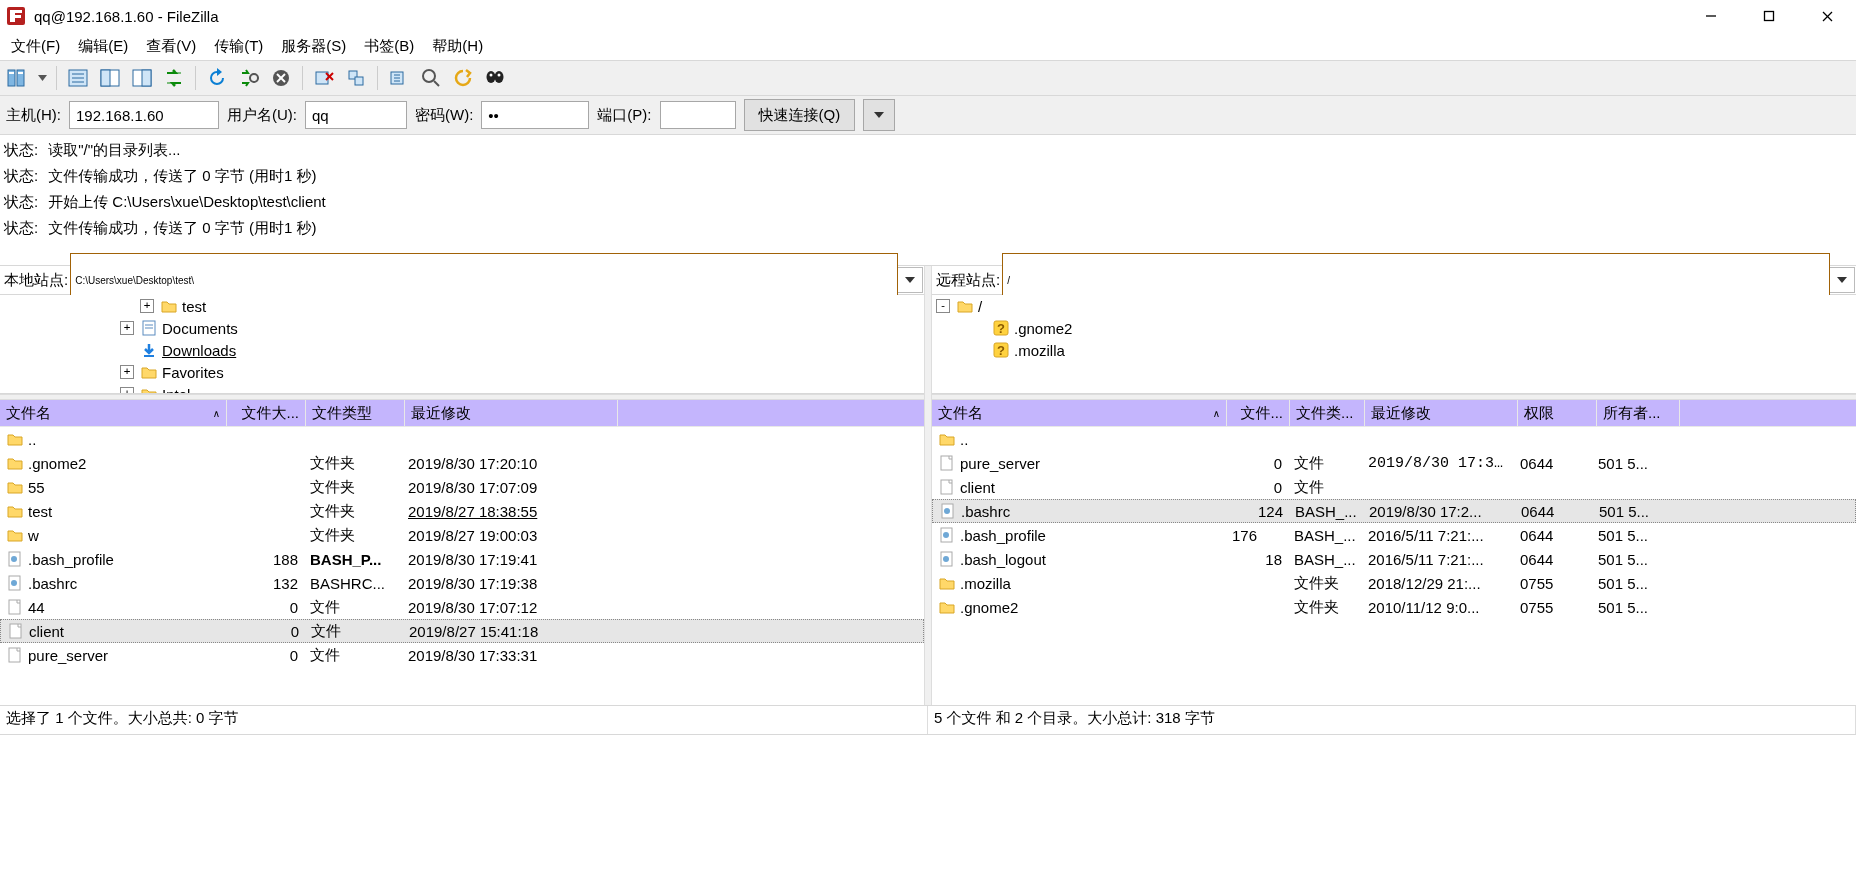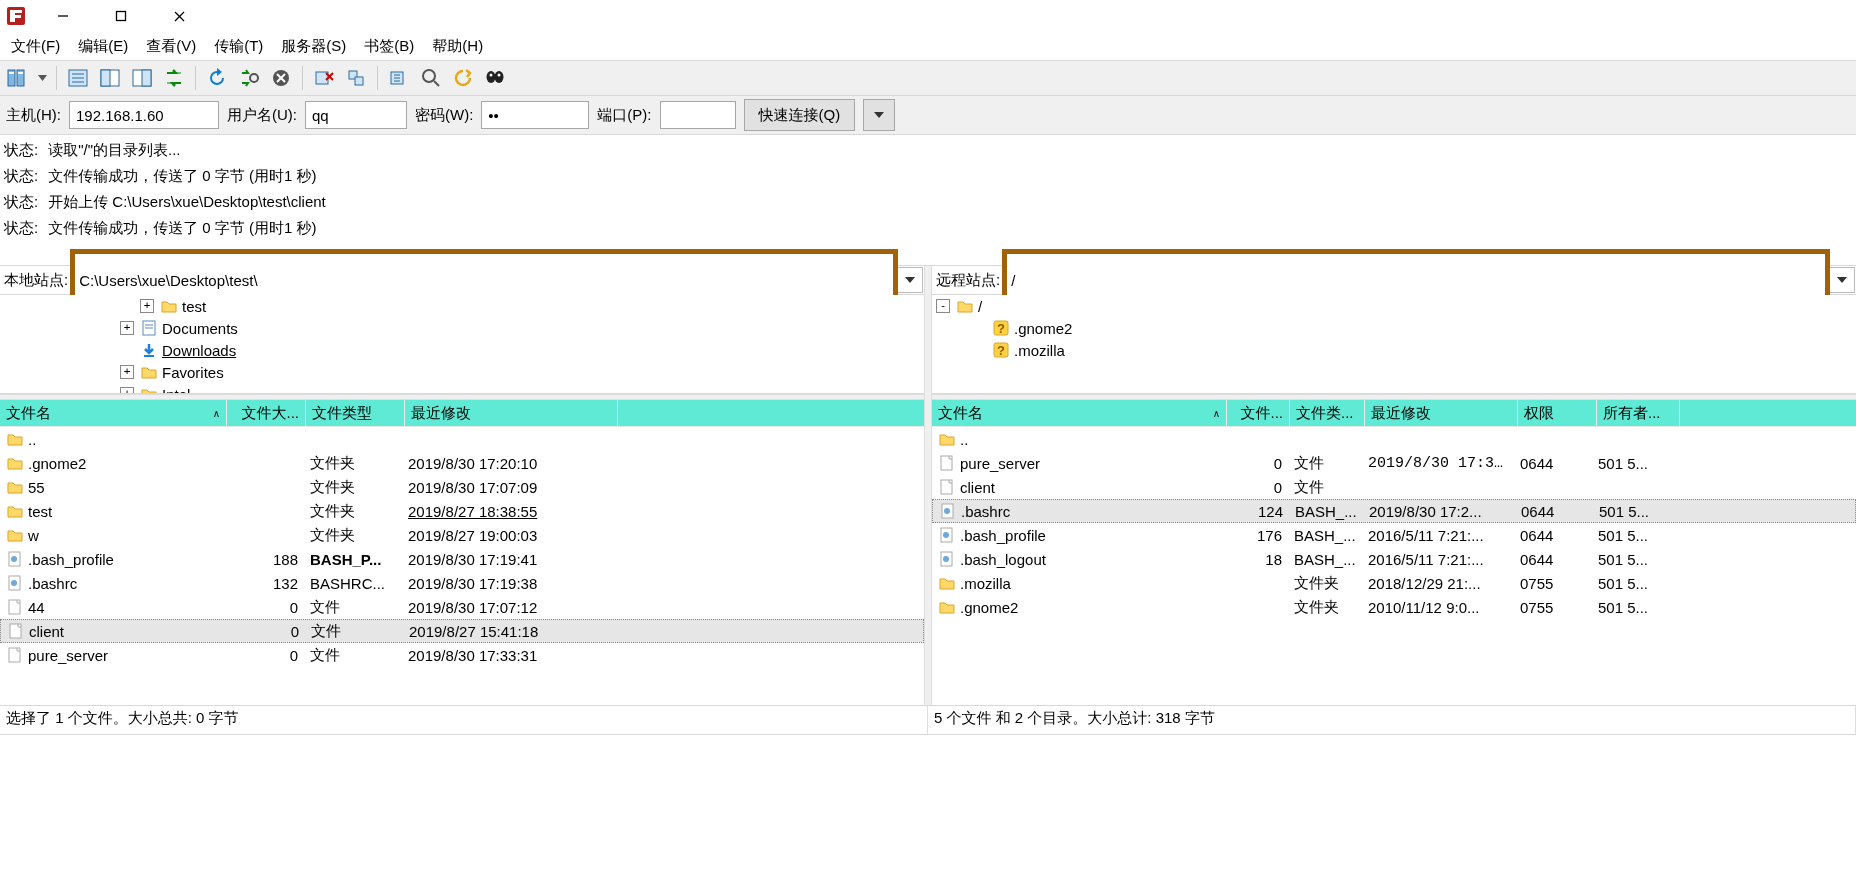--- a/index.html
+++ b/index.html
@@ -28,30 +28,30 @@
 
 .log{height:126px;background:#fff;overflow-y:scroll;border-bottom:1px solid #d8d8d8;padding:2px 4px;font-size:15px;line-height:26px}
 .log .row{white-space:nowrap}
 .log .lab{display:inline-block;width:40px}
 
 .mainsplit{flex:1;display:flex;min-height:0}
 .pane{flex:1;display:flex;flex-direction:column;min-width:0}
 
 .sitebar{height:28px;display:flex;align-items:center;border-bottom:1px solid #d8d8d8;font-size:15px;background:#fff}
 .sitebar .slabel{padding:0 2px 0 4px}
-.sitebar .sinput{flex:1;height:24px;border:5px solid #a16207;background:#fff;padding:14px 4px;font-size:15px}
+.sitebar .sinput{flex:1;height:24px;border:1px solid #a16207;background:#fff;padding:14px 4px;font-size:10px}
 .sitebar .sdd{width:24px;height:24px;border:1px solid #bbb;border-left:none;display:flex;align-items:center;justify-content:center;margin-right:1px}
 
 .tree{height:98px;overflow-y:scroll;background:#fff;border-bottom:1px solid #d8d8d8;font-size:15px}
 .tree .tnode{display:flex;align-items:center;height:22px;white-space:nowrap}
 .tree .expander{width:12px;height:12px;border:1px solid #888;display:inline-flex;align-items:center;justify-content:center;font-size:11px;line-height:10px;margin-right:6px;background:#fff;font-family:monospace}
 .tree .ticon{width:18px;height:18px;display:inline-block;margin-right:4px}
 
 .flist-wrap{flex:1;display:flex;flex-direction:column;min-height:0}
-.flist-hdr{height:26px;display:flex;background:#5eead4;border-bottom:1px solid #e8e8e8;align-items:flex-end;font-size:15px}
+.flist-hdr{height:26px;display:flex;background:#c4b5fd;border-bottom:1px solid #e8e8e8;align-items:flex-end;font-size:15px}
 .flist-hdr .col{border-right:1px solid #e8e8e8;padding:0 6px;height:100%;display:flex;align-items:center;overflow:hidden;white-space:nowrap}
 .flist-hdr .sort{font-size:10px;margin-left:auto}
 .flist{flex:1;overflow:auto;background:#fff;font-size:15px}
 .flist .frow{display:flex;height:24px;align-items:center}
 .flist .frow.sel{background:#e6e6e6;border:1px dotted #888;height:22px}
 .flist .fcell{padding:0 6px;overflow:hidden;white-space:nowrap;text-overflow:ellipsis}
 .flist .ficon{width:18px;height:18px;display:inline-block;margin-right:4px;flex:none}
 
 .statusbar{height:28px;border-top:1px solid #d8d8d8;display:flex}
 .statusbar .scell{flex:1;padding:3px 6px;font-size:15px;border-right:1px solid #ddd}
@@ -63,20 +63,21 @@
 
 <div class="window">
 
   <div class="titlebar">
     <span class="app-icon">
       <svg viewBox="0 0 20 20" width="20" height="20">
           <rect x="1" y="1" width="18" height="18" rx="2" fill="#b5201f"></rect>
           <path d="M4 4h12v3H9v2h6v3H9v4H4z" fill="#fff"></path>
         </svg>
     </span>
+    <span class="title">qq@192.168.1.60 - FileZilla</span>
     <div class="win-btns">
       <div class="win-btn">
           <svg width="12" height="12">
             <line x1="1" y1="6" x2="11" y2="6" stroke="#000" stroke-width="1.3"></line>
           </svg>
         </div>
       <div class="win-btn">
           <svg width="12" height="12">
             <rect x="1.5" y="1.5" width="9" height="9" fill="none" stroke="#000" stroke-width="1.3"></rect>
           </svg>
@@ -581,21 +582,21 @@
             <div class="frow">
               <div class="fcell" style="width: 282px; display: flex; align-items: center;">
                 <span class="ficon">
                   <svg width="18" height="18">
                     <rect x="3" y="2" width="11" height="14" fill="#fff" stroke="#aaa"></rect>
                     <circle cx="8" cy="9" r="3" fill="#6fa8d6"></circle>
                   </svg>
                 </span>
                 <span>.bash_profile</span>
               </div>
-              <div class="fcell" style="width: 50px; text-align: right;">176</div>
+              <div class="fcell" style="width: 50px; text-align: left;">176</div>
               <div class="fcell" style="width: 62px;">BASH_...</div>
               <div class="fcell" style="width: 140px;">2016/5/11 7:21:...</div>
               <div class="fcell" style="width: 66px;">0644</div>
               <div class="fcell" style="width: 70px;">501 5...</div>
             </div>
             <div class="frow">
               <div class="fcell" style="width: 282px; display: flex; align-items: center;">
                 <span class="ficon">
                   <svg width="18" height="18">
                     <rect x="3" y="2" width="11" height="14" fill="#fff" stroke="#aaa"></rect>

